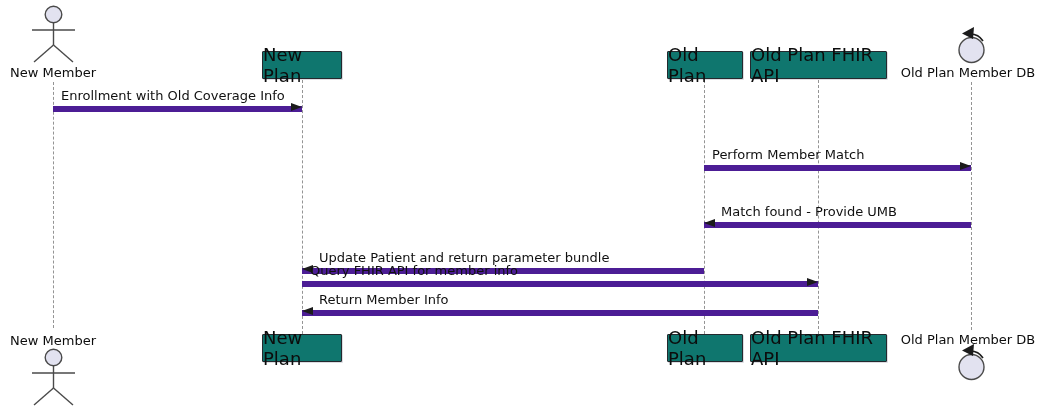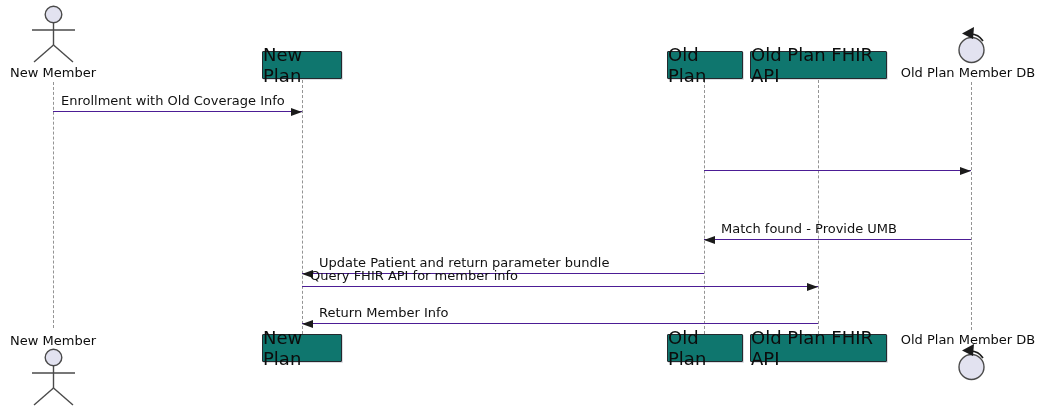--- a/index.html
+++ b/index.html
@@ -44,21 +44,21 @@
     color: #0c0c0c;
     white-space: nowrap;
     line-height: 15px;
   }
   .plabel-wide { width: 170px; }
 
   
   .message {
     position: absolute;
     height: 18px;
-    border-bottom: 1px solid #4c1d95;
+    border-bottom: 6px solid #4c1d95;
     text-align: right;
   }
   .msg-label {
     position: absolute;
     bottom: 3px;
     left: 8px;
     font-size: 13px;
     line-height: 14px;
     white-space: nowrap;
     color: #101010;
@@ -119,40 +119,41 @@
   </div>
   <div class="plabel plabel-wide" style="left:883px; top:65px;">Old Plan Member DB</div>
 
   <div class="message dir-right" style="left:53px; top:94px; width:249px;">
     <span class="msg-label">Enrollment with Old Coverage Info</span>
     <span class="arrowhead"></span>
   </div>
 
 
   <div class="message dir-right" style="left:704px; top:153px; width:267px;">
+    <span class="msg-label">Perform Member Match</span>
     <span class="arrowhead"></span>
   </div>
 
 
-  <div class="message dir-left" style="left:704px; top:210px; width:267px;margin-top:12px;">
+  <div class="message dir-left" style="left:704px; top:210px; width:267px;">
     <span class="msg-label">Match found - Provide UMB</span>
     <span class="arrowhead"></span>
   </div>
 
   <div class="message dir-left" style="left:302px; top:240px; width:402px;margin-top:16px;">
     <span class="msg-label">Update Patient and return parameter bundle</span>
     <span class="arrowhead"></span>
   </div>
 
   <div class="message dir-right" style="left:302px; top:269px; width:516px;">
     <span class="msg-label">Query FHIR API for member info</span>
     <span class="arrowhead"></span>
   </div>
 
-  <div class="message dir-left" style="left:302px; top:306px; width:516px;">
+  <div class="message dir-left" style="left:302px; top:298px; width:516px;">
     <span class="msg-label">Return Member Info</span>
     <span class="arrowhead"></span>
   </div>
 
   <div class="plabel" style="left:-27px; top:333px;">New Member</div>
   <div class="icon-wrap" style="left:31px; top:348px;">
     <svg width="45" height="59" viewBox="0 0 45 59">
       <circle cx="22.5" cy="9.5" r="8.3" fill="#E2E2F0" stroke="#4a4a4a" stroke-width="1.4"></circle>
       <line x1="22.5" y1="17.8" x2="22.5" y2="40" stroke="#4a4a4a" stroke-width="1.4"></line>
       <line x1="1" y1="25" x2="44" y2="25" stroke="#4a4a4a" stroke-width="1.4"></line>

